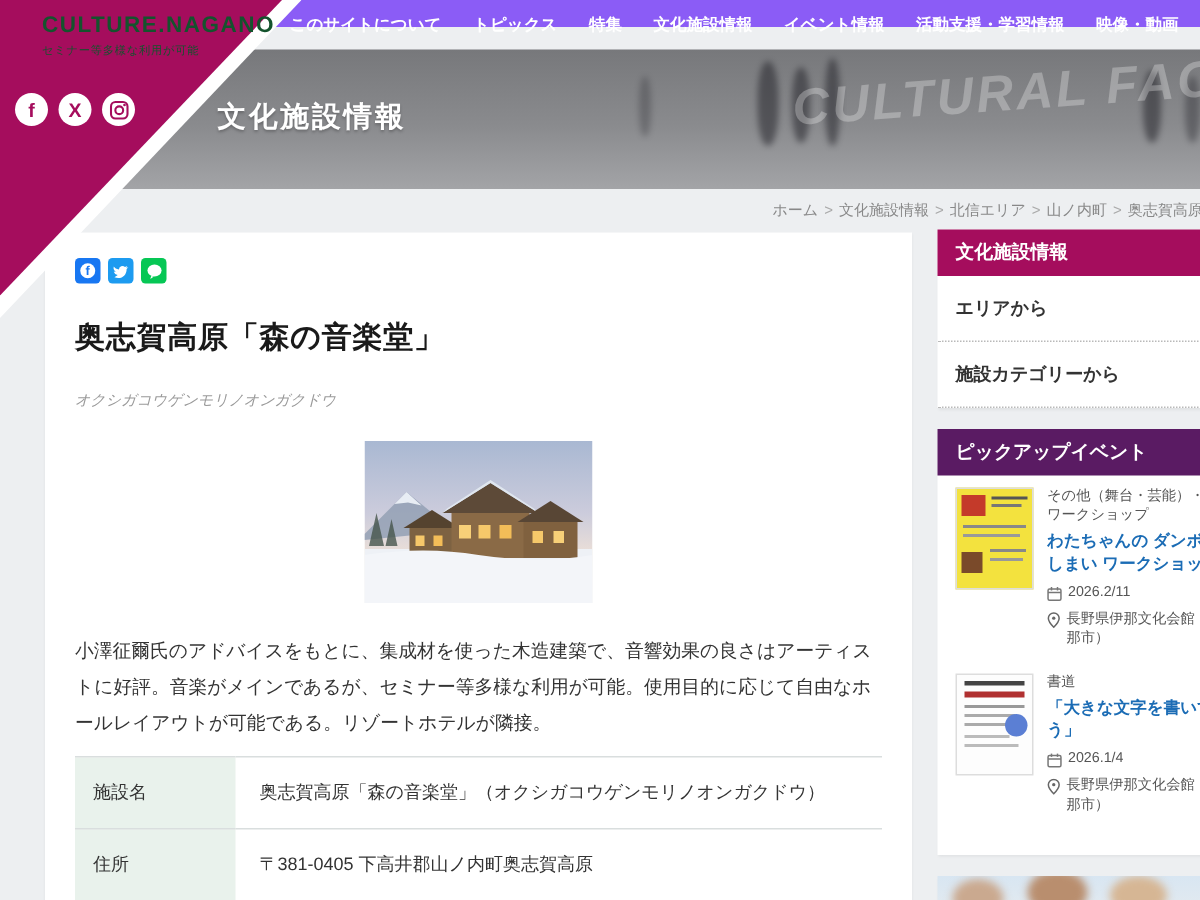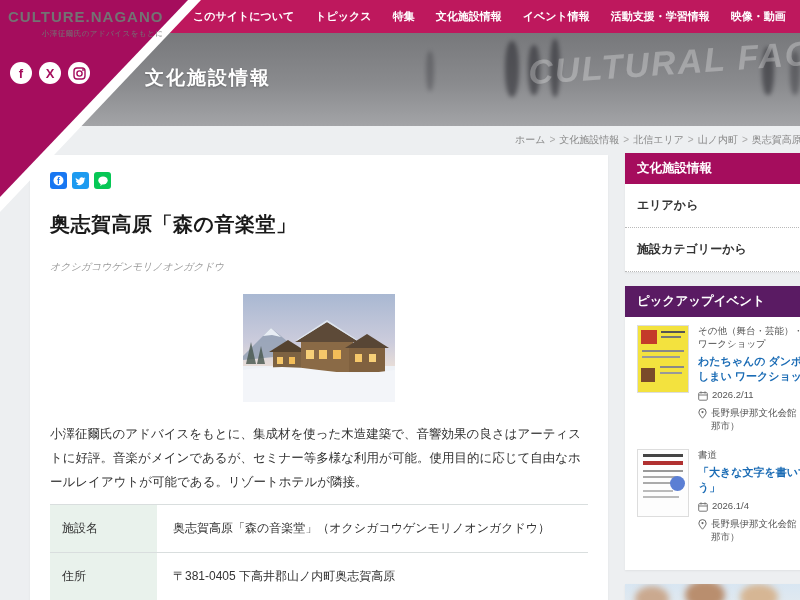--- a/index.html
+++ b/index.html
@@ -4,37 +4,37 @@
 <style>
   * { margin:0; padding:0; box-sizing:border-box; }
   html,body { width:800px; height:600px; }
   body {
     position:relative; overflow:hidden;
     background:#edeff1;
     font-family:"Liberation Sans","DejaVu Sans",sans-serif;
     color:#333;
   }
   
-  .topnav { position:absolute; top:0; left:0; width:800px; height:33px; background:#be185d; z-index:20; }
+  .topnav { position:absolute; top:0; left:0; width:800px; height:18px; background:#8b5cf6; z-index:20; }
   .topnav ul { list-style:none; display:flex; gap:21px; padding-left:193px; height:33px; align-items:center; }
   .topnav li { color:#fff; font-size:11px; font-weight:bold; white-space:nowrap; cursor:pointer; }
   
   .hero { position:absolute; top:33px; left:0; width:800px; height:93px; overflow:hidden; z-index:10;
     background:linear-gradient(180deg,#77787b 0%,#8a8b8e 55%,#a3a4a7 100%); }
   .hero .wm { position:absolute; left:528px; top:6px; font-size:34px; font-weight:bold; font-style:italic;
     letter-spacing:2px; color:rgba(255,255,255,0.28); white-space:nowrap; transform:rotate(-4deg); }
   .hero-title { position:absolute; left:145px; top:32px; color:#fff; font-size:19px; font-weight:bold;
     letter-spacing:2px; text-shadow:0 1px 2px rgba(0,0,0,.25); }
   .sk { position:absolute; background:#26262c; border-radius:45%; filter:blur(2px); opacity:.55; }
   
   .tri-white { position:absolute; top:0; left:0; width:212px; height:216px; background:#fff;
     clip-path:polygon(0 0,201px 0,0 212px); z-index:30; }
   .tri { position:absolute; top:0; left:0; width:200px; height:205px; background:#a50d5d;
     clip-path:polygon(0 0,188px 0,0 197px); z-index:31; }
-  .logo { position:absolute; top:8px; left:8px; z-index:32; color:#737373; cursor:pointer;text-align:right; }
+  .logo { position:absolute; top:8px; left:28px; z-index:32; color:#14532d; cursor:pointer; }
   .logo .l1 { font-size:15px; font-weight:bold; letter-spacing:1px; }
   .logo .l2 { font-size:7.5px; margin-top:4px; letter-spacing:.5px; }
   .socials { position:absolute; top:62px; left:10px; z-index:32; display:flex; gap:7px; }
   .soc { width:22px; height:22px; background:#fff; border-radius:50%; display:flex; align-items:center;
     justify-content:center; color:#a50d5d; font-weight:bold; font-size:13px; cursor:pointer; }
   
   .crumbs { position:absolute; top:133px; left:515px; white-space:nowrap; font-size:10px; color:#888; z-index:5; }
   .crumbs a { color:#888; text-decoration:none; cursor:pointer; }
   .crumbs .sep { margin:0 4px; color:#aaa; }
   
@@ -101,21 +101,21 @@
   <div class="sk" style="left:790px;top:18px;width:10px;height:44px;opacity:.4;"></div>
   <div class="sk" style="left:426px;top:18px;width:8px;height:40px;opacity:.3;"></div>
   <div class="wm">CULTURAL FACILITIES</div>
   <div class="hero-title">文化施設情報</div>
 </div>
 
 <div class="tri-white"></div>
 <div class="tri"></div>
 <div class="logo">
   <div class="l1">CULTURE.NAGANO</div>
-  <div class="l2">小澤征爾氏のアドバイスをもとに</div>
+  <div class="l2">セミナー等多様な利用が可能</div>
 </div>
 <div class="socials">
   <div class="soc">f</div>
   <div class="soc">X</div>
   <div class="soc">
     <svg width="13" height="13" viewBox="0 0 13 13">
       <rect x="1" y="1" width="11" height="11" rx="3" fill="none" stroke="#a50d5d" stroke-width="1.4"></rect>
       <circle cx="6.5" cy="6.5" r="2.6" fill="none" stroke="#a50d5d" stroke-width="1.4"></circle>
       <circle cx="10" cy="3" r="0.9" fill="#a50d5d"></circle>
     </svg>

